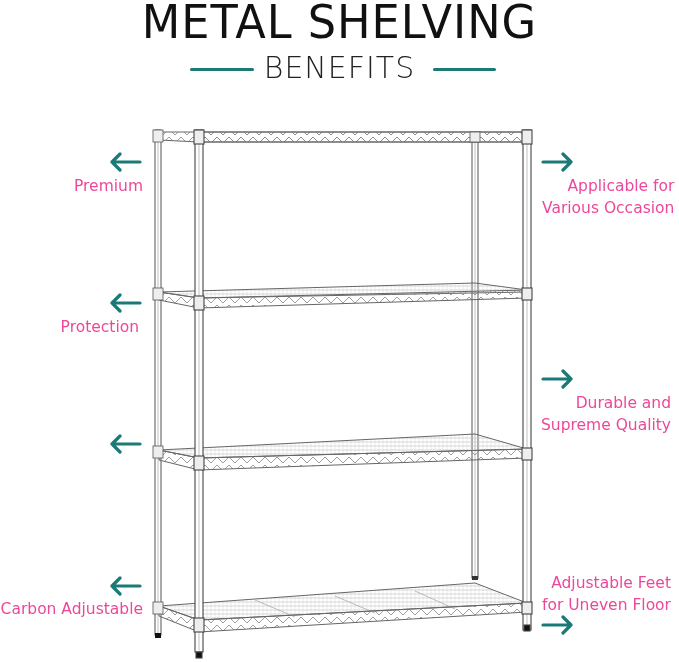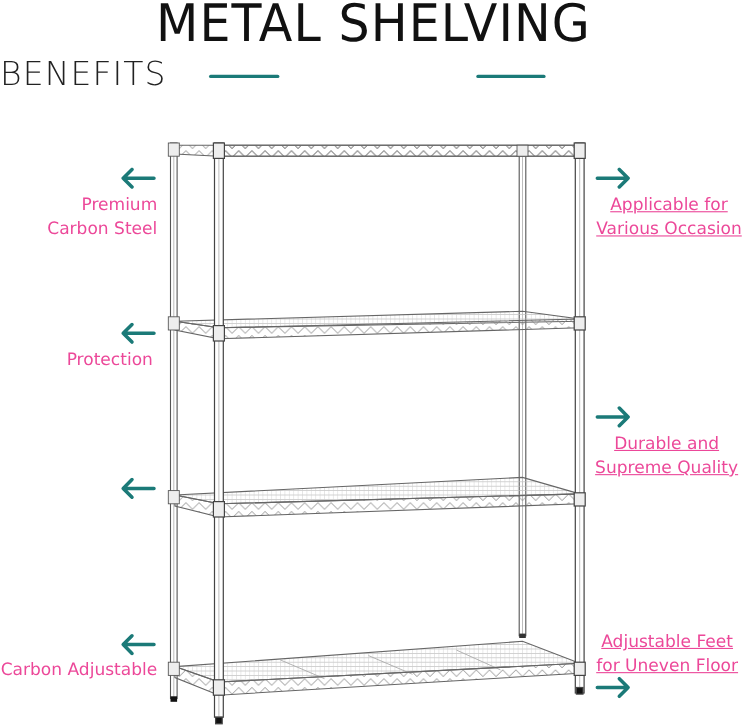--- a/index.html
+++ b/index.html
@@ -1,44 +1,43 @@
 <!DOCTYPE html>
 <html><head>
   <meta charset="utf-8">
   <style>
     html, body { margin: 0; padding: 0; background: #ffffff; }
     body { width: 679px; height: 662px; position: relative; overflow: hidden; font-family: "DejaVu Sans", sans-serif; color: #222222; }
     .title { position: absolute; left: 0; width: 679px; top: -6px; text-align: center; font-size: 47px; letter-spacing: 1px; color: #111111; font-weight: normal; font-family: "DejaVu Sans", sans-serif; transform: scaleX(0.95); }
     .subtitle-row { position: absolute; top: 50px; left: 0; width: 679px; height: 40px; }
-    .subtitle { position: absolute; left: 0; width: 679px; text-align: left; top: 0; font-size: 30px; font-weight: 300; color: #222222; letter-spacing: 1px; font-family: "DejaVu Sans", sans-serif; }
+    .subtitle { position: absolute; left: 0; width: 679px; text-align: center; top: 0; font-size: 30px; font-weight: 300; color: #222222; letter-spacing: 1px; font-family: "DejaVu Sans", sans-serif; }
     .rule { position: absolute; top: 68px; height: 3px; border-radius: 2px; }
     .rule.left { left: 190px; width: 64px; }
     .rule.right { left: 433px; width: 63px; }
     .callout { position: absolute; font-size: 15.5px; line-height: 22px; color: #ec4899; }
     .callout.left { text-align: right; }
-    .callout.right { text-align: center; text-decoration: underline; }
+    .callout.right { text-align: right; }
     .arrow { position: absolute; width: 34px; height: 20px; }
     .shelf-svg { position: absolute; left: 145px; top: 120px; }
   </style>
 </head>
 <body>
 
 <div class="title">METAL SHELVING</div>
 <div class="subtitle-row">
   <div class="subtitle">BENEFITS</div>
 </div>
 <div class="rule left" style="background:#1b7a78"></div>
 <div class="rule right" style="background:#1b7a78"></div>
 
 <svg class="arrow" style="left:108px;top:152px" viewBox="0 0 34 20">
     <path d="M32 10 H4 M12 2 L4 10 L12 18" stroke="#1b7a78" stroke-width="3.2" fill="none" stroke-linecap="round" stroke-linejoin="round"></path>
   </svg>
 <div class="callout left" style="right:536px;top:175px">
   <div>Premium</div>
-  <div>Carbon Steel</div>
 </div>
 
 <svg class="arrow" style="left:108px;top:293px" viewBox="0 0 34 20">
     <path d="M32 10 H4 M12 2 L4 10 L12 18" stroke="#1b7a78" stroke-width="3.2" fill="none" stroke-linecap="round" stroke-linejoin="round"></path>
   </svg>
 <div class="callout left" style="right:540px;top:316px">
   <div>Protection</div>
 </div>
 
 <svg class="arrow" style="left:108px;top:434px" viewBox="0 0 34 20">

